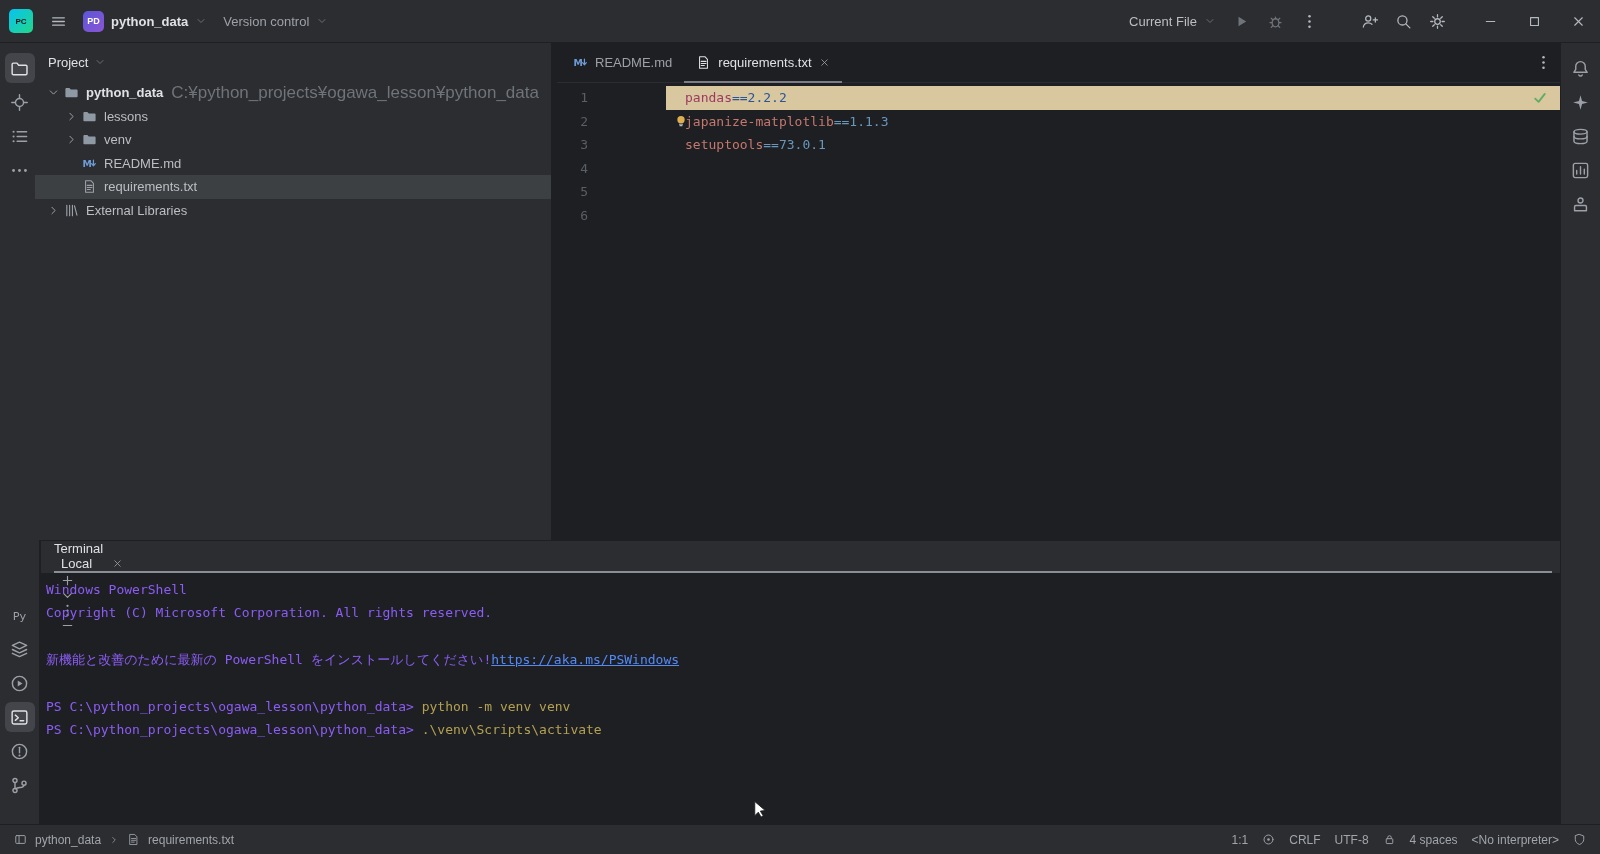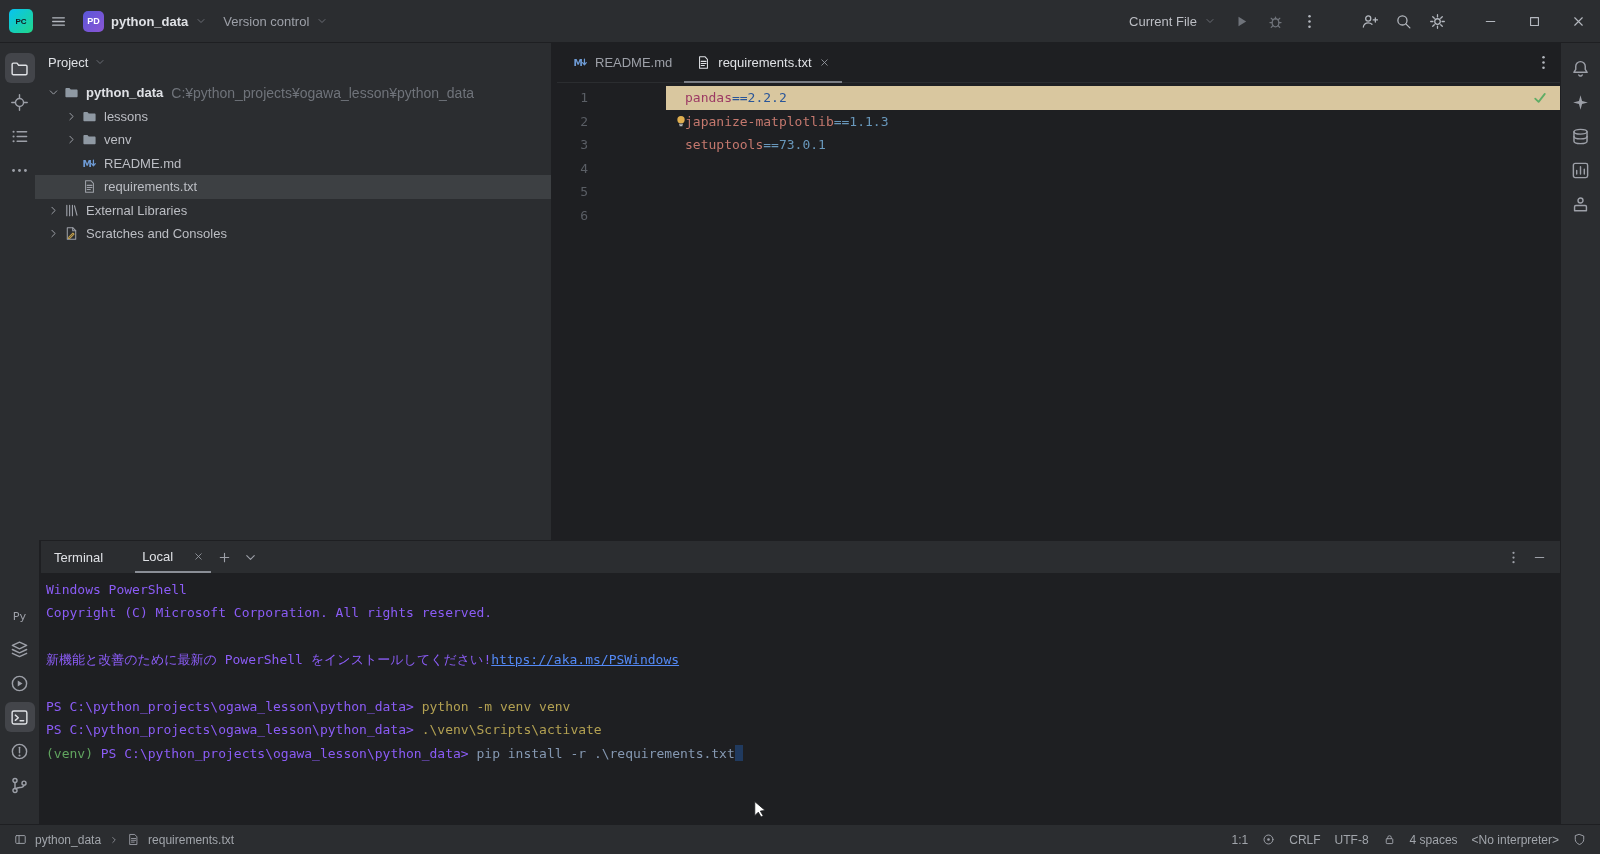--- a/index.html
+++ b/index.html
@@ -49,21 +49,21 @@
   .project-panel{position:absolute;left:35px;top:43px;width:516px;bottom:314px;background:#2b2d30;
                  box-sizing:border-box;overflow:hidden;}
   .pp-header{height:38px;display:flex;align-items:center;gap:6px;padding-left:13px;font-size:13px;color:#dfe1e5;}
   .tree-row{display:flex;align-items:center;height:23.5px;font-size:13px;color:#bcbec4;cursor:pointer;white-space:nowrap;}
   .tree-row.selected{background:#3d4043;}
   .tree-row.root .tree-label{font-weight:bold;color:#dfe1e5;}
   .tree-chev{width:17px;display:flex;align-items:center;justify-content:center;color:#9da0a8;}
   .tree-chev svg{width:13px;height:13px;}
   .tree-ico{width:18px;display:flex;align-items:center;justify-content:center;margin-right:6px;color:#9da0a8;}
   .tree-ico svg{width:15px;height:15px;}
-  .tree-ann{color:#6f737a;margin-left:8px;font-size:14px;}
+  .tree-ann{color:#6f737a;margin-left:8px;font-size:17px;}
 
   
   .editor{position:absolute;left:557px;top:43px;right:40px;bottom:314px;background:#1e1f22;box-sizing:border-box;}
   .tabbar{height:39px;display:flex;align-items:stretch;border-bottom:1px solid #2b2d30;padding-left:4px;}
   .ed-tab{display:flex;align-items:center;gap:7px;padding:0 12px;font-size:13px;color:#9da0a8;position:relative;cursor:pointer;}
   .ed-tab.active{color:#dfe1e5;}
   .ed-tab.active::after{content:'';position:absolute;left:0;right:0;bottom:-1px;height:2px;background:#7b7e85;}
   .tab-ico svg{width:15px;height:15px;}
   .tab-close{display:flex;color:#9da0a8;cursor:pointer;}
   .tab-close svg{width:11px;height:11px;}
@@ -81,21 +81,21 @@
   .tok-ver-hl{color:#2a5699;}
   .bulb{position:absolute;left:8px;top:4px;}
   .bulb svg{width:14px;height:14px;}
   .inspect-check{position:absolute;right:12px;top:7px;cursor:pointer;}
   .inspect-check svg{width:16px;height:16px;}
 
   
   .terminal{position:absolute;left:41px;top:540px;right:40px;bottom:30px;background:#1e1f22;
             border-top:1px solid #1e1f22;box-sizing:border-box;}
   .term-header{height:33px;background:#2b2d30;display:flex;align-items:stretch;padding:0 8px 0 13px;
-               border-bottom:1px solid #1e1f22;box-sizing:border-box;}
+               border-bottom:1px solid #1e1f22;box-sizing:border-box;flex-direction:column;}
   .term-title{display:flex;align-items:center;font-size:13px;color:#dfe1e5;margin-right:32px;cursor:pointer;}
   .term-tab{display:flex;align-items:center;gap:20px;font-size:13px;color:#dfe1e5;padding:0 7px;
             border-bottom:2px solid #8a8e96;cursor:pointer;}
   .term-btn{width:26px;display:flex;align-items:center;justify-content:center;color:#9da0a8;cursor:pointer;}
   .term-btn svg{width:15px;height:15px;}
   .term-spacer{flex:1;}
   .term-body{padding:4px 0 0 5px;font-size:13px;line-height:23.4px;}
   .term-line{height:23.4px;white-space:pre;}
   .t-fg{color:#8b5cf6;}
   .t-cmd{color:#b3a152;}
@@ -391,35 +391,20 @@
             <path d="M6 4l4 4-4 4"></path>
           </svg>
         </span>
         <span class="tree-ico">
           <svg viewBox="0 0 16 16" fill="none" stroke="currentColor" stroke-width="1.2" stroke-linecap="round" stroke-linejoin="round">
             <path d="M3 2.5v11M6 2.5v11M9 2.5v11M11.2 3l2.6 10"></path>
           </svg>
         </span>
         <span class="tree-label">External Libraries</span>
       </div>
-      <div class="tree-row" style="padding-left: 10px;">
-        <span class="tree-chev">
-          <svg viewBox="0 0 16 16" fill="none" stroke="currentColor" stroke-width="1.2" stroke-linecap="round" stroke-linejoin="round">
-            <path d="M6 4l4 4-4 4"></path>
-          </svg>
-        </span>
-        <span class="tree-ico">
-          <svg viewBox="0 0 16 16" fill="none" stroke="currentColor" stroke-width="1.1" stroke-linecap="round" stroke-linejoin="round">
-            <path d="M3.5 1.8h5.8l3.2 3.2v9.2H3.5z"></path>
-            <path d="M9.3 1.8V5h3.2"></path>
-            <path d="M5.2 11.8l4.3-4.3 1.2 1.2-4.3 4.3-1.6.4z" stroke="#c7a24a"></path>
-          </svg>
-        </span>
-        <span class="tree-label">Scratches and Consoles</span>
-      </div>
     </div>
 </div>
 
 <div class="editor">
   <div class="tabbar">
     <div class="ed-tab">
       <span class="tab-ico">
           <svg viewBox="0 0 16 16">
             <text x="0.5" y="11.5" font-size="10" font-weight="bold" fill="#6e9bd5" font-family="DejaVu Sans, sans-serif">M</text>
             <path d="M12.2 4.5V10M10.2 8.2l2 2.2 2-2.2" stroke="#6e9bd5" fill="none" stroke-width="1.3" stroke-linecap="round" stroke-linejoin="round"></path>
@@ -512,21 +497,20 @@
       </div>
   </div>
   <div class="term-body mono">
       <div class="term-line"><span class="t-fg">Windows PowerShell</span></div>
       <div class="term-line"><span class="t-fg">Copyright (C) Microsoft Corporation. All rights reserved.</span></div>
       <div class="term-line">&nbsp;</div>
       <div class="term-line"><span class="t-fg">新機能と改善のために最新の PowerShell をインストールしてください!</span><span class="t-link">https://aka.ms/PSWindows</span></div>
       <div class="term-line">&nbsp;</div>
       <div class="term-line"><span class="t-fg">PS C:\python_projects\ogawa_lesson\python_data&gt; </span><span class="t-cmd">python -m venv venv</span></div>
       <div class="term-line"><span class="t-fg">PS C:\python_projects\ogawa_lesson\python_data&gt; </span><span class="t-cmd">.\venv\Scripts\activate</span></div>
-      <div class="term-line"><span class="t-green">(venv)</span><span class="t-fg"> PS C:\python_projects\ogawa_lesson\python_data&gt; </span><span class="t-arg">pip install -r .\requirements.txt</span><span class="t-cursor"></span></div>
     </div>
 </div>
 
 <div class="statusbar">
   <div class="sb-left">
     <span class="sb-ico">
         <svg viewBox="0 0 16 16" fill="none" stroke="currentColor" stroke-width="1.2" stroke-linecap="round" stroke-linejoin="round">
           <rect x="2.2" y="3.2" width="11.6" height="9.6" rx="1"></rect>
           <path d="M6.2 3.2v9.6"></path>
         </svg>

